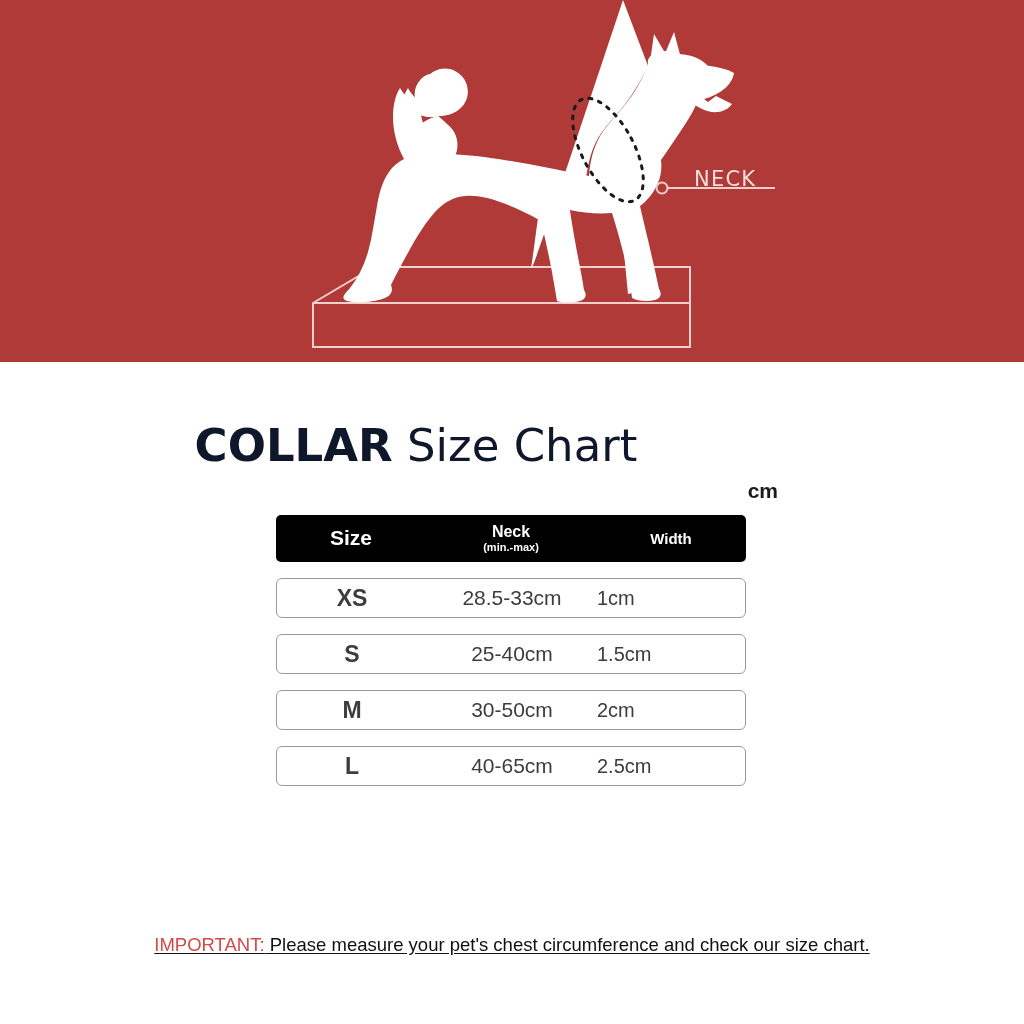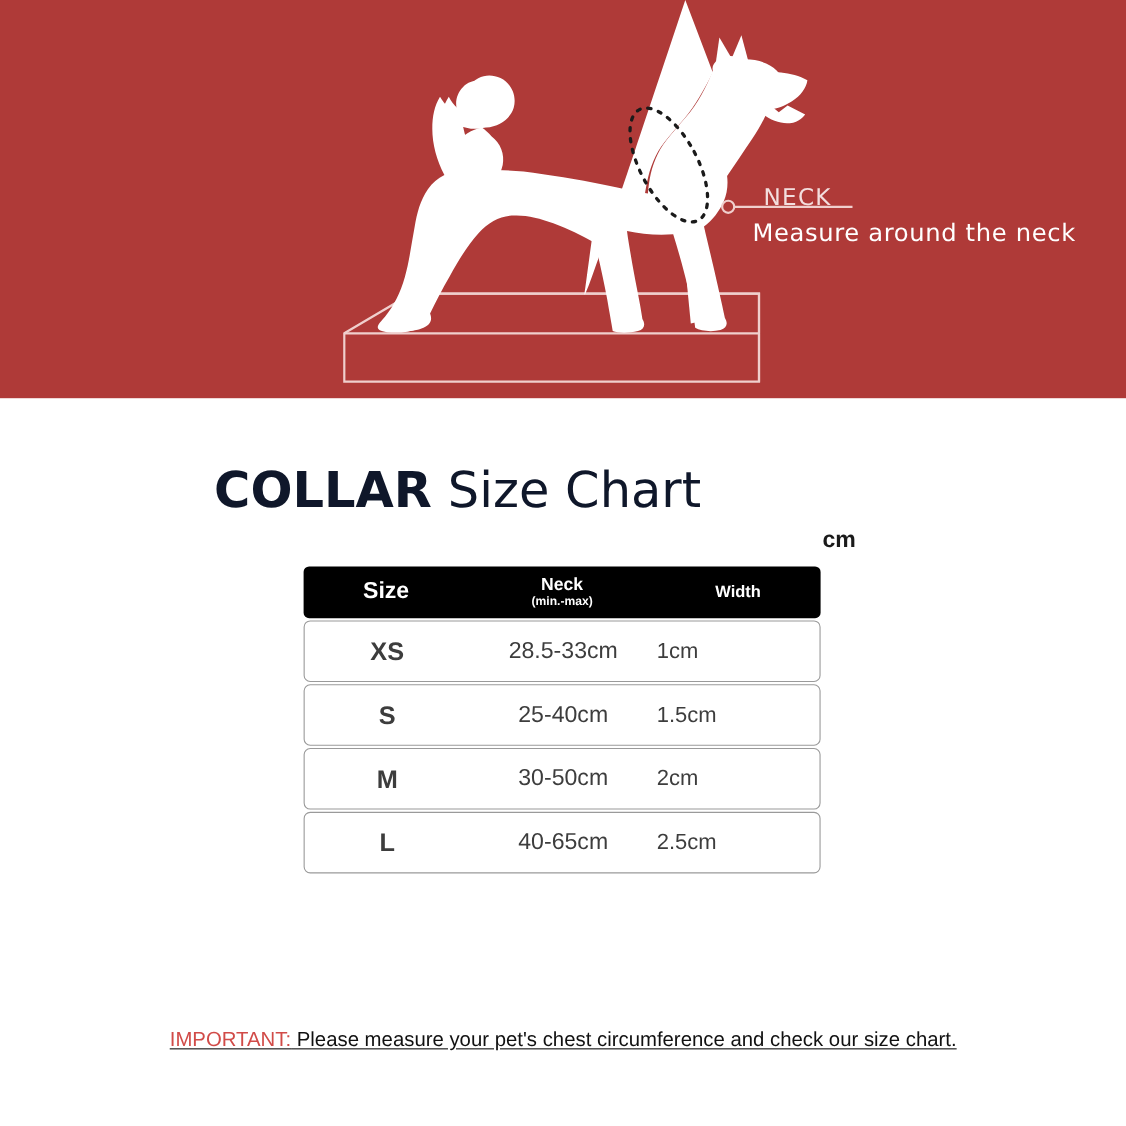--- a/index.html
+++ b/index.html
@@ -125,22 +125,22 @@
   }
   .th-width {
     flex: 1 1 auto;
     font-size: 15px;
     font-weight: bold;
   }
 
   .trow {
     display: flex;
     align-items: center;
-    height: 56px;
-    margin-top: 2px;
+    height: 40px;
+    margin-top: 16px;
     border: 1px solid #9a9a9a;
     border-radius: 6px;
     background: #ffffff;
     box-sizing: border-box;
   }
   .trow .c-size {
     flex: 0 0 150px;
     text-align: center;
     font-size: 23px;
     font-weight: bold;
@@ -315,21 +315,20 @@
       <path d="M 552,210 L 568,210 L 578,292 L 558,296 Z"></path>
     </g>
 
     <ellipse cx="608" cy="150" rx="26" ry="57" transform="rotate(-28 608 150)" fill="none" stroke="#1a1a1a" stroke-width="3" stroke-dasharray="3 7" stroke-linecap="round"></ellipse>
 
     <line x1="668" y1="188" x2="775" y2="188" stroke="#f0cfcd" stroke-width="2"></line>
     <circle cx="662" cy="188" r="5.5" fill="#AF3A38" stroke="#f0cfcd" stroke-width="2"></circle>
   </svg>
 
   <div class="neck-label">NECK</div>
-  <div class="neck-sub">Measure around the neck</div>
 </div>
 
 <div class="title">
   <b>COLLAR</b><span class="light"> Size Chart</span>
 </div>
 
 <div class="unit">cm</div>
 
 <div class="table">
 

